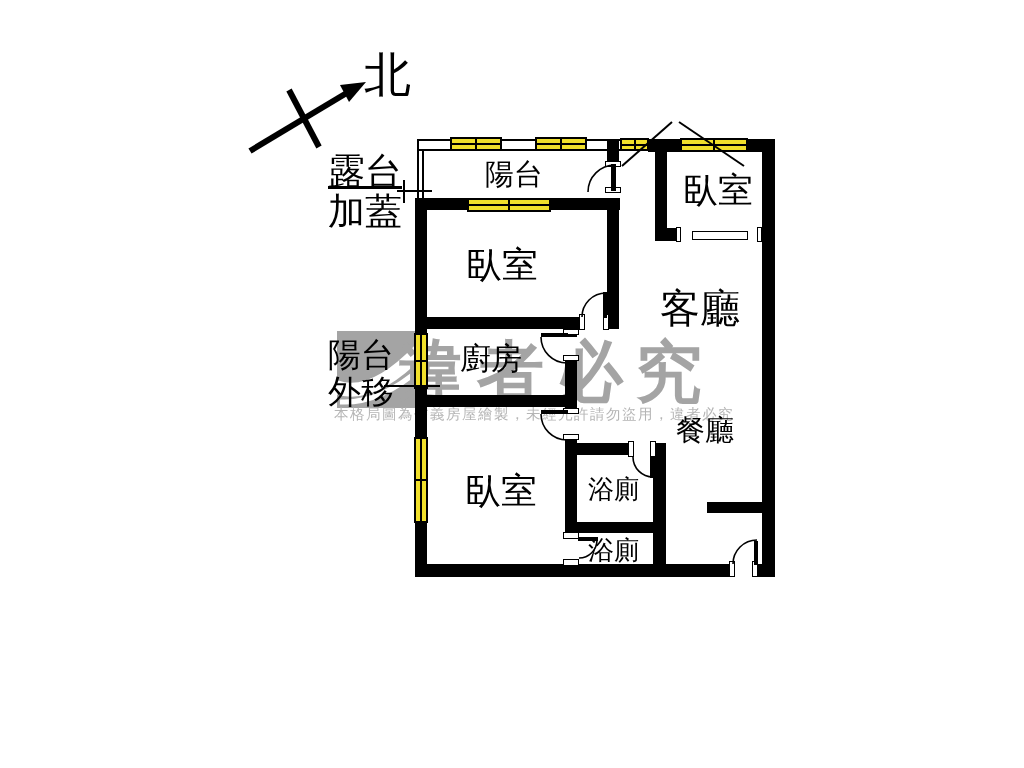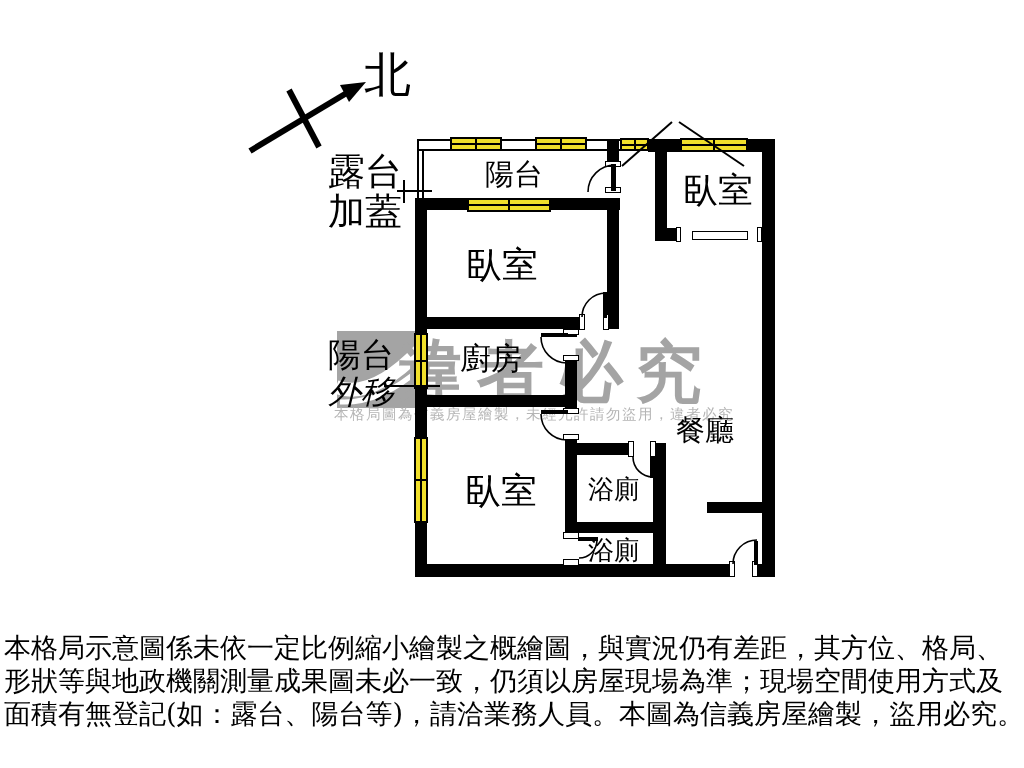--- a/index.html
+++ b/index.html
@@ -130,30 +130,28 @@
     <path d="M 733 564 A 24 24 0 0 1 757 540" stroke="#000" stroke-width="1.6" fill="none"></path>
 
     <line x1="397" y1="191" x2="432" y2="191" stroke="#000" stroke-width="2"></line>
     <line x1="404" y1="180" x2="404" y2="203" stroke="#000" stroke-width="2"></line>
     <line x1="384" y1="386" x2="440" y2="386" stroke="#000" stroke-width="2"></line>
     <line x1="672" y1="122" x2="622" y2="166" stroke="#000" stroke-width="2"></line>
     <line x1="679" y1="122" x2="744" y2="166" stroke="#000" stroke-width="2"></line>
   </svg>
 
   <div class="lbl" style="left:364px;top:50px;font-size:47px;">北</div>
-  <div class="lbl" style="left:328px;top:152px;font-size:37px;">露台</div>
+  <div class="lbl" style="left:328px;top:152px;font-size:37px;text-decoration:underline;">露台</div>
   <div class="lbl" style="left:328px;top:192px;font-size:37px;">加蓋</div>
   <div class="lbl" style="left:485px;top:159px;font-size:29px;">陽台</div>
   <div class="lbl" style="left:683px;top:172px;font-size:35px;">臥室</div>
   <div class="lbl" style="left:466px;top:246px;font-size:36px;">臥室</div>
   <div class="lbl" style="left:460px;top:342px;font-size:31px;">廚房</div>
   <div class="lbl" style="left:328px;top:337px;font-size:33px;">陽台</div>
-  <div class="lbl" style="left:328px;top:374px;font-size:33px;font-style:italic;">外移</div>
+  <div class="lbl" style="left:328px;top:374px;font-size:33px;">外移</div>
+  <div class="lbl" style="left:660px;top:287px;font-size:40px;">客廳</div>
   <div class="lbl" style="left:676px;top:415px;font-size:29px;">餐廳</div>
   <div class="lbl" style="left:465px;top:472px;font-size:36px;">臥室</div>
   <div class="lbl" style="left:588px;top:475px;font-size:26px;">浴廁</div>
   <div class="lbl" style="left:588px;top:536px;font-size:26px;">浴廁</div>
 
-  <div class="disc" style="left:4px;top:630px;font-size:27px;">本格局示意圖係未依一定比例縮小繪製之概繪圖，與實況仍有差距，其方位、格局、</div>
-  <div class="disc" style="left:4px;top:663px;font-size:27px;">形狀等與地政機關測量成果圖未必一致，仍須以房屋現場為準；現場空間使用方式及</div>
-  <div class="disc" style="left:4px;top:696px;font-size:27px;">面積有無登記(如：露台、陽台等)，請洽業務人員。本圖為信義房屋繪製，盜用必究。</div>
 
 </div>
 
 </body></html>

